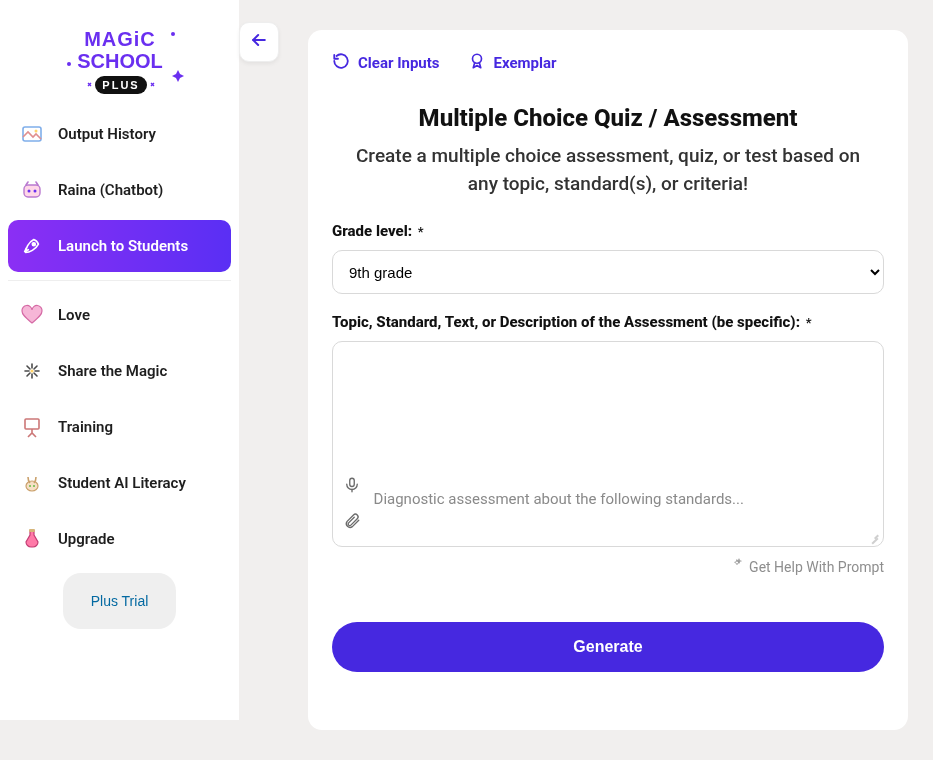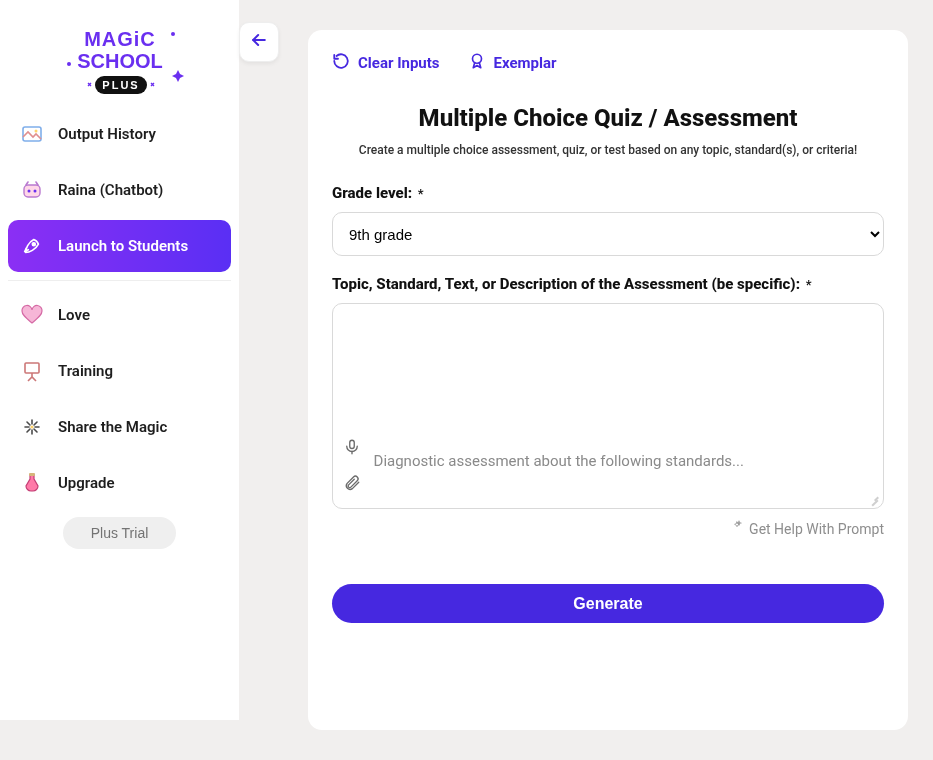--- a/index.html
+++ b/index.html
@@ -12,40 +12,40 @@
     .nav-item, .nav-item-active {
       display: flex; align-items: center; gap: 14px;
       padding: 14px 12px; border-radius: 10px; cursor: pointer;
       font-size: 15px; font-weight: 600; color: #1e1e1e; text-decoration: none;
     }
     .nav-item-active {
       background: linear-gradient(90deg,#8b2ff4 0%,#5a2ff4 100%);
       color: #fff;
     }
     .nav-icon { width: 24px; height: 24px; display: inline-flex; align-items: center; justify-content: center; }
-    .plus-trial { margin-top: 4px; align-self: center; background: #efefef; color: #737373; border-radius: 18px; padding: 8px 28px; font-size: 14px; font-weight: 500; border: none; cursor: pointer; }
+    .plus-trial { margin-top: 4px; align-self: center; background: #efefef; color: #0369a1; border-radius: 18px; padding: 20px 28px; font-size: 14px; font-weight: 500; border: none; cursor: pointer; }
     .sidebar-divider { height: 1px; background: #eee; margin: 4px 0; }
 
     
     .main { flex: 1; position: relative; padding: 30px 25px; }
     .back-btn {
       position: absolute; top: 22px; left: 0;
       width: 40px; height: 40px; background: #fff; border: 1px solid #eee;
       border-radius: 10px; display: flex; align-items: center; justify-content: center;
       box-shadow: 0 2px 4px rgba(0,0,0,.06); cursor: pointer;
     }
     .card {
       background: #fff; border-radius: 14px; width: 600px; margin: 0 0 0 44px;
       padding: 22px 24px 28px; min-height: 700px;
     }
     .toolbar { display: flex; gap: 28px; padding-bottom: 8px; }
     .tool-link { display: inline-flex; align-items: center; gap: 8px; color: #4628e0; font-weight: 700; font-size: 15px; cursor: pointer; }
 
     .title { text-align: center; font-size: 24px; font-weight: 800; margin-top: 22px; }
-    .subtitle { text-align: center; color: #333; font-size: 12px; font-weight: 500; margin: 10px 10px 0; line-height: 1.45; }
+    .subtitle { text-align: center; color: #333; font-size: 19px; font-weight: 500; margin: 10px 10px 0; line-height: 1.45; }
 
     .form { margin-top: 24px; display: flex; flex-direction: column; gap: 18px; }
     .field-label { font-weight: 800; font-size: 15px; }
     .req { font-size: 13px; font-weight: 600; margin-left: 2px; }
     select.input {
       width: 100%; height: 44px; border: 1px solid #d9d9d9; border-radius: 10px;
       padding: 0 12px; font-size: 15px; background: #fff; margin-top: 10px;
     }
     .textarea-wrap {
       border: 1px solid #d9d9d9; border-radius: 10px; margin-top: 10px;
@@ -59,21 +59,21 @@
     textarea.ta::placeholder { color: #8a8a8a; white-space: pre-wrap; }
     .resize-dot { position: absolute; right: 4px; bottom: 4px; width: 10px; height: 10px; opacity: .4; }
     .resize-dot::before, .resize-dot::after { content: ""; position: absolute; background: #888; }
     .resize-dot::before { right: 0; bottom: 0; width: 8px; height: 2px; transform: rotate(-45deg); }
     .resize-dot::after { right: 0; bottom: 4px; width: 5px; height: 2px; transform: rotate(-45deg); }
 
     .help-row { display: flex; justify-content: flex-end; margin-top: 10px; }
     .help-link { color: #8e8e8e; font-size: 14px; display: inline-flex; gap: 2px; align-items: center; cursor: pointer; }
 
     .generate-btn {
-      margin-top: 28px; width: 100%; height: 39px; border: none; border-radius: 26px;
+      margin-top: 28px; width: 100%; height: 50px; border: none; border-radius: 26px;
       background: #4628e0; color: #fff; font-weight: 800; font-size: 16px; cursor: pointer;
     }
   </style>
 </head>
 <body>
 
 <div class="app">
 
   <aside class="sidebar">
     <div class="logo-wrap">
@@ -135,40 +135,51 @@
       <span class="nav-icon">
         <svg width="24" height="24" viewBox="0 0 24 24">
             <path d="M12 20 C 6 15 2 12 2 8 a5 5 0 0 1 10 -1 a5 5 0 0 1 10 1 c0 4 -4 7 -10 12z" fill="#f6b6d7" stroke="#d56aa5" stroke-width="1.2"></path>
           </svg>
       </span>
       <span>Love</span>
     </div>
 
     <div class="nav-item">
       <span class="nav-icon">
-        <svg width="24" height="24" viewBox="0 0 24 24" fill="none" stroke="#c77" stroke-width="1.6">
-            <rect x="5" y="4" width="14" height="10" rx="1" fill="#fff"></rect>
-            <path d="M12 14 v4 M8 22 l4 -4 l4 4"></path>
-          </svg>
-      </span>
-      <span>Training</span>
-    </div>
-
-    <div class="nav-item">
-      <span class="nav-icon">
         <svg width="24" height="24" viewBox="0 0 24 24">
             <g stroke="#4b4b4b" stroke-width="1.6" stroke-linecap="round">
               <path d="M12 5v4M12 15v4M5 12h4M15 12h4M7 7l3 3M14 14l3 3M17 7l-3 3M10 14l-3 3"></path>
             </g>
             <circle cx="12" cy="12" r="1.6" fill="#ffd36b"></circle>
           </svg>
       </span>
       <span>Share the Magic</span>
     </div>
 
+    <div class="nav-item">
+      <span class="nav-icon">
+        <svg width="24" height="24" viewBox="0 0 24 24" fill="none" stroke="#c77" stroke-width="1.6">
+            <rect x="5" y="4" width="14" height="10" rx="1" fill="#fff"></rect>
+            <path d="M12 14 v4 M8 22 l4 -4 l4 4"></path>
+          </svg>
+      </span>
+      <span>Training</span>
+    </div>
+
+    <div class="nav-item">
+      <span class="nav-icon">
+        <svg width="24" height="24" viewBox="0 0 24 24">
+            <ellipse cx="12" cy="15" rx="6" ry="5" fill="#f6e0c6" stroke="#caa06b" stroke-width="1.2"></ellipse>
+            <path d="M8 6c0 3 1 5 2 6M16 6c0 3-1 5-2 6" stroke="#caa06b" stroke-width="1.6" fill="#f6e0c6"></path>
+            <circle cx="10" cy="15" r="1" fill="#6b4"></circle>
+            <circle cx="14" cy="15" r="1" fill="#6b4"></circle>
+          </svg>
+      </span>
+      <span>Student AI Literacy</span>
+    </div>
 
     <div class="nav-item">
       <span class="nav-icon">
         <svg width="24" height="24" viewBox="0 0 24 24">
             <path d="M10 4h4v4l4 7a5 5 0 0 1-5 5h-2a5 5 0 0 1-5-5l4-7z" fill="#ff7aa8" stroke="#c43d74" stroke-width="1.2"></path>
             <rect x="9" y="2" width="6" height="3" rx="1" fill="#d6b57a"></rect>
           </svg>
       </span>
       <span>Upgrade</span>
     </div>

